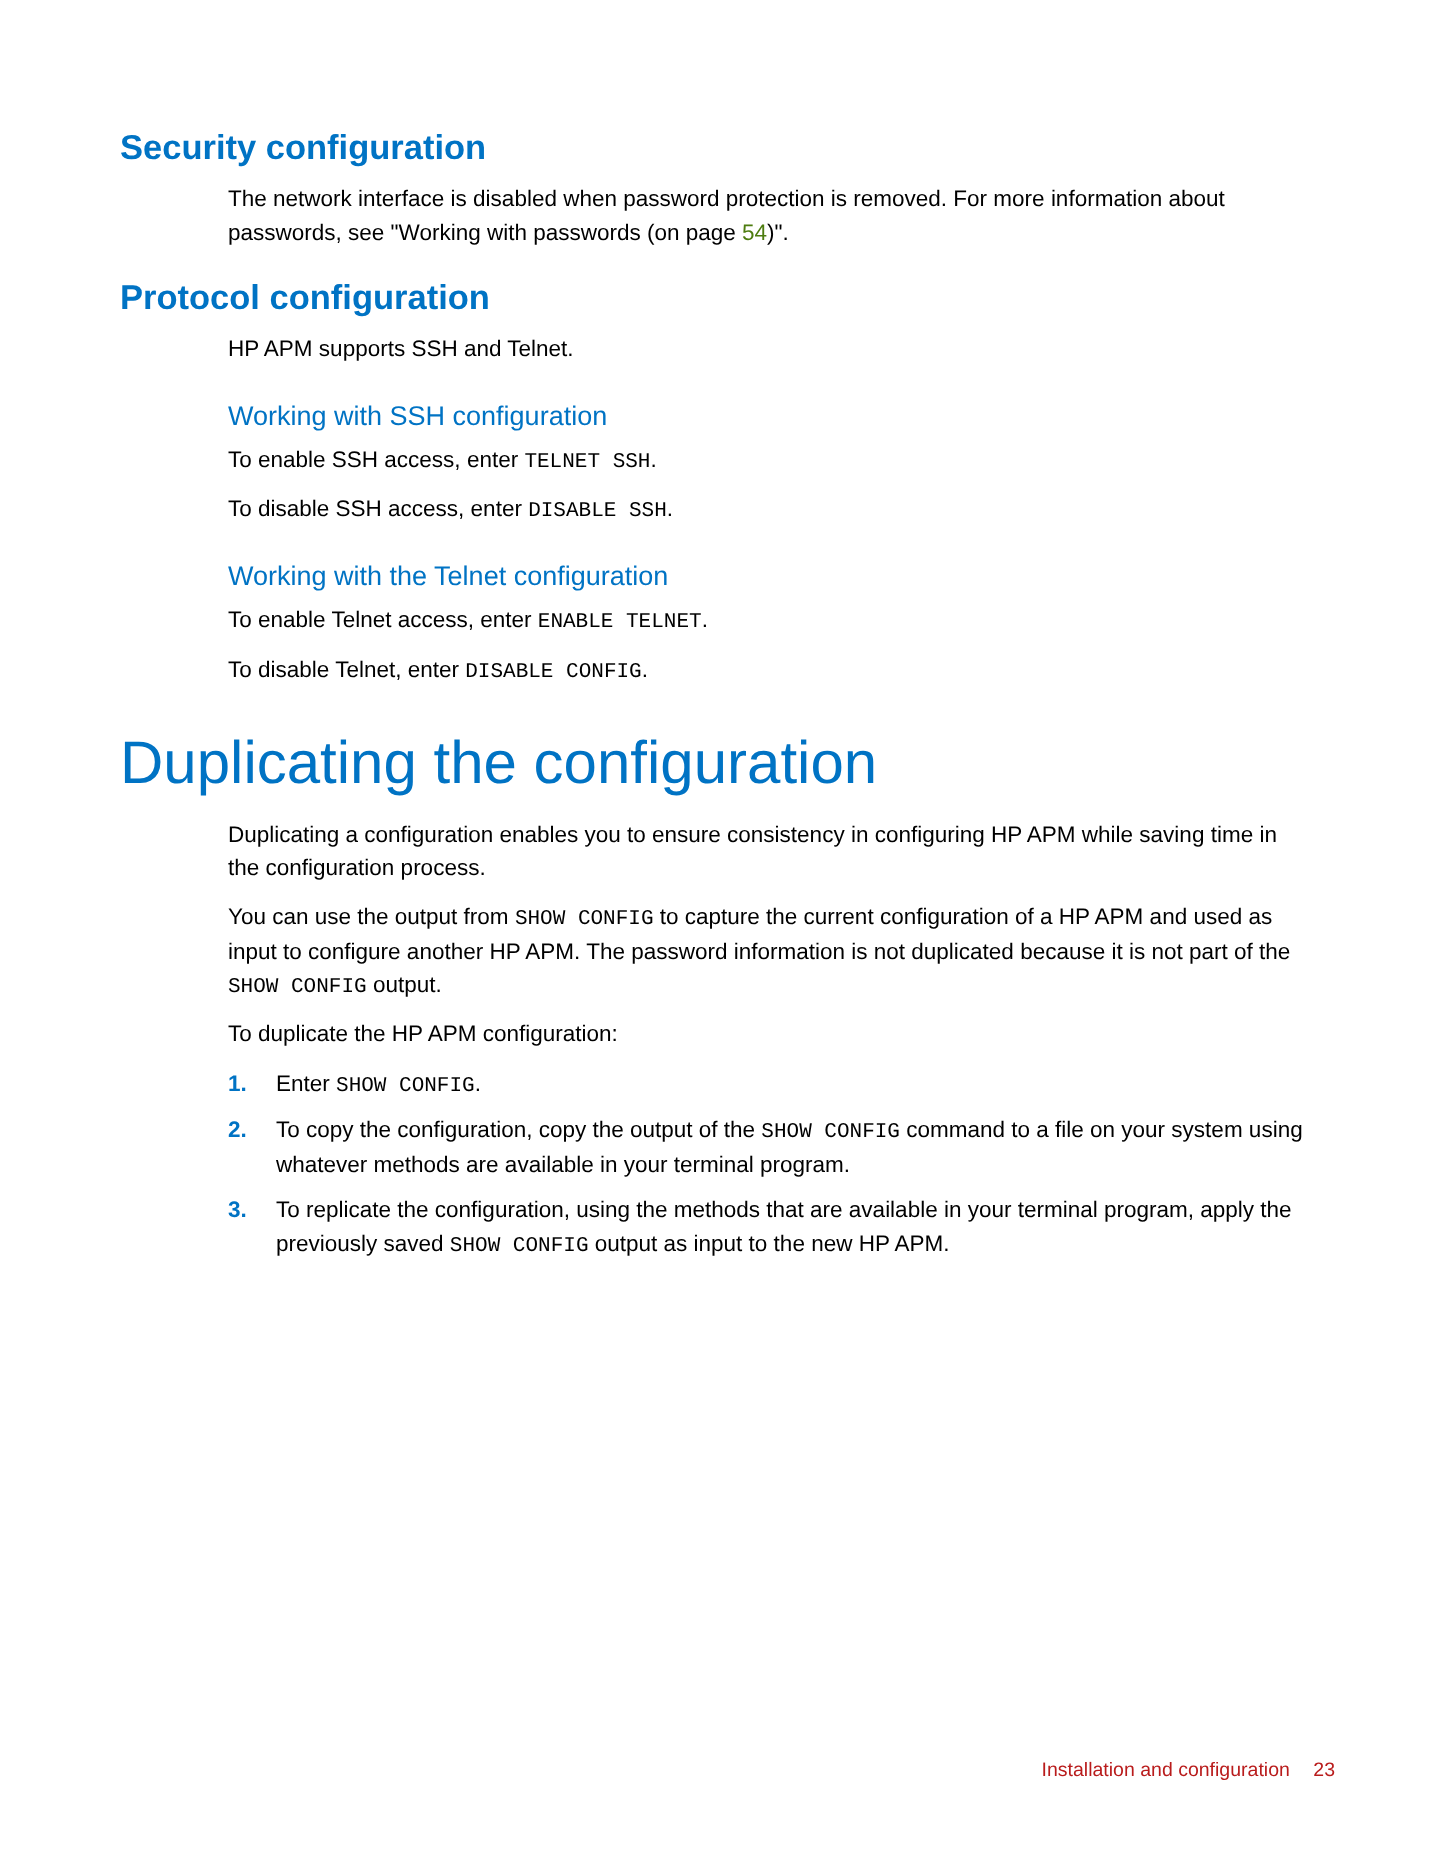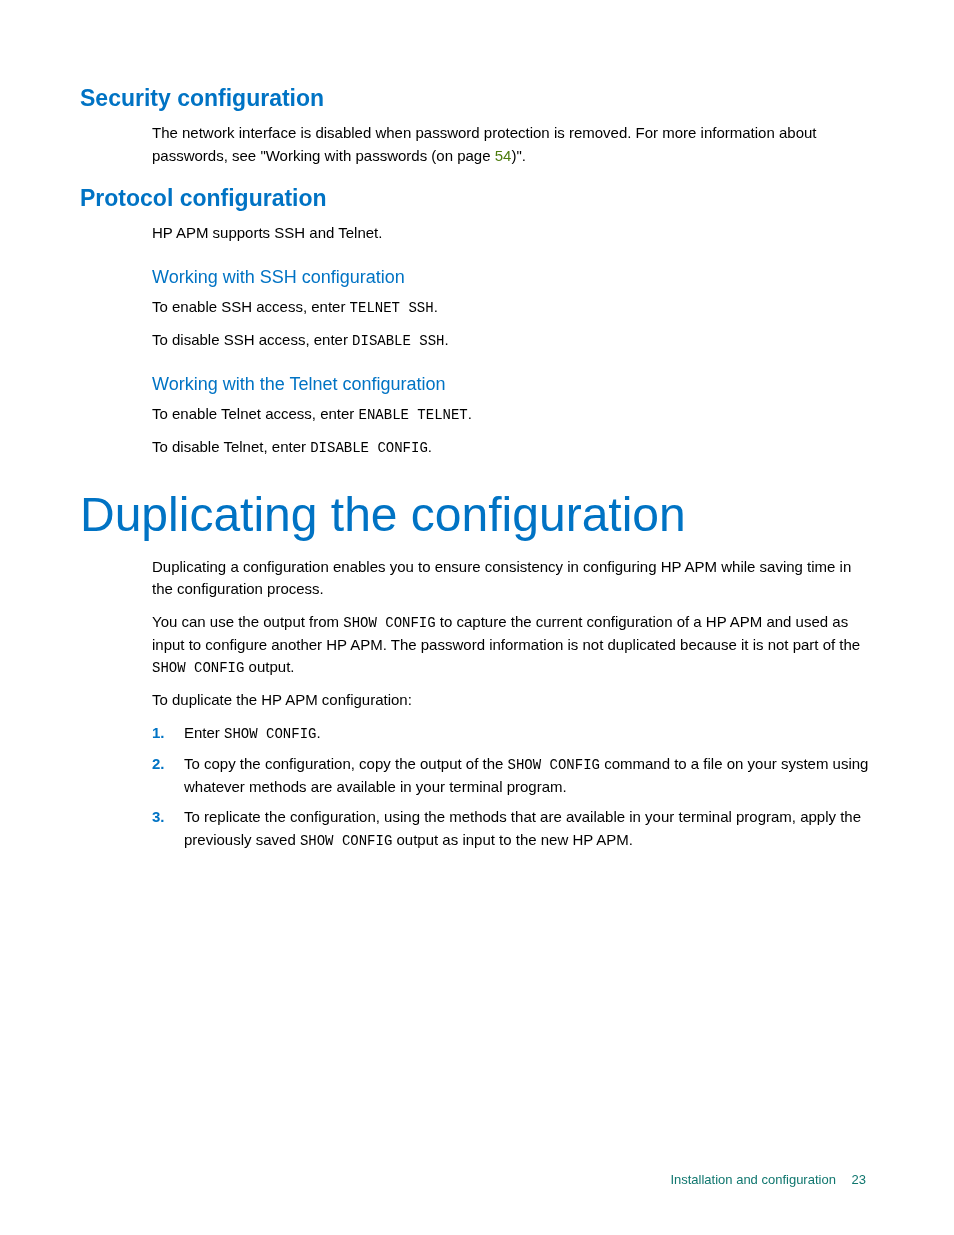--- a/index.html
+++ b/index.html
@@ -13,21 +13,21 @@
       padding: 85px 80px 60px 80px;
     }
     .h2 {
       font-size: 23px;
       font-weight: 700;
       color: #0073c4;
       margin-bottom: 10px;
       margin-left: 0;
     }
     .h1 {
-      font-size: 48px;
+      font-size: 40px;
       font-weight: 400;
       color: #0073c4;
       margin-top: 28px;
       margin-bottom: 14px;
       margin-left: 0;
     }
     .h3 {
       font-size: 18px;
       font-weight: 400;
       color: #0073c4;
@@ -67,23 +67,23 @@
     ol.steps li::before {
       content: counter(step) ".";
       position: absolute;
       left: 0;
       color: #0073c4;
       font-weight: bold;
     }
     .footer {
       position: absolute;
       bottom: 48px;
-      right: 88px;
+      right: 64px;
       font-size: 13px;
-      color: #0f766e;
+      color: #b91c1c;
     }
     .pagenum { margin-left: 12px; }
   </style>
 </head>
 <body>
 
 <h2 class="h2">Security configuration</h2>
 <p class="body-text">
   <span>The network interface is disabled when password protection is removed. For more information about passwords, see "Working with passwords (on page </span><a class="link">54</a><span>)".</span>
 </p>

